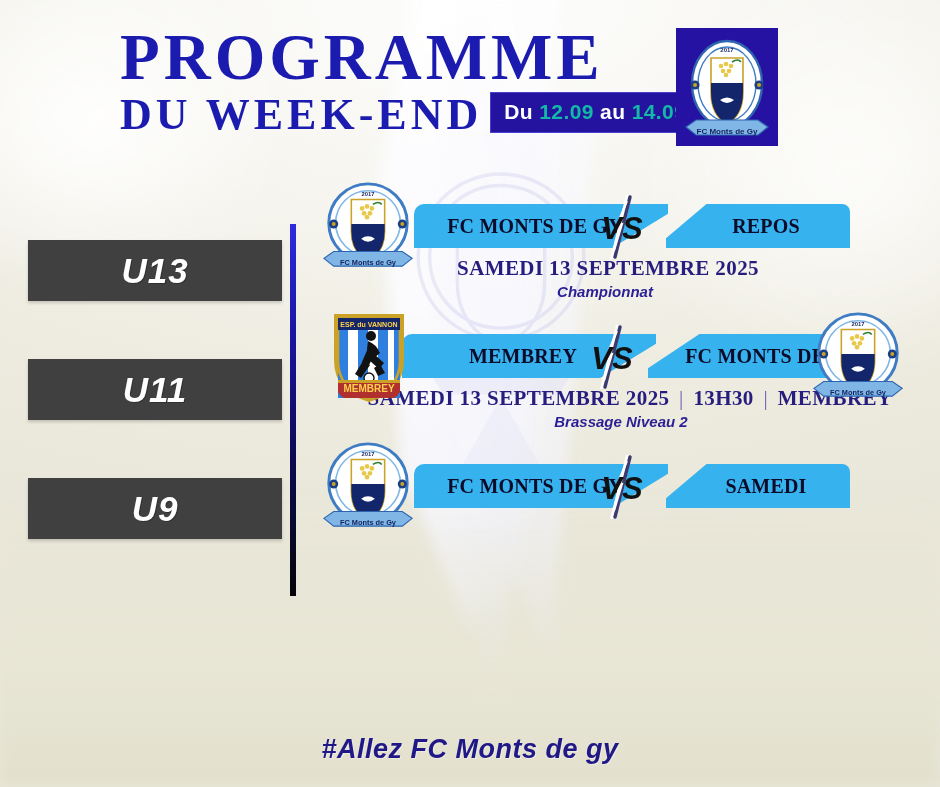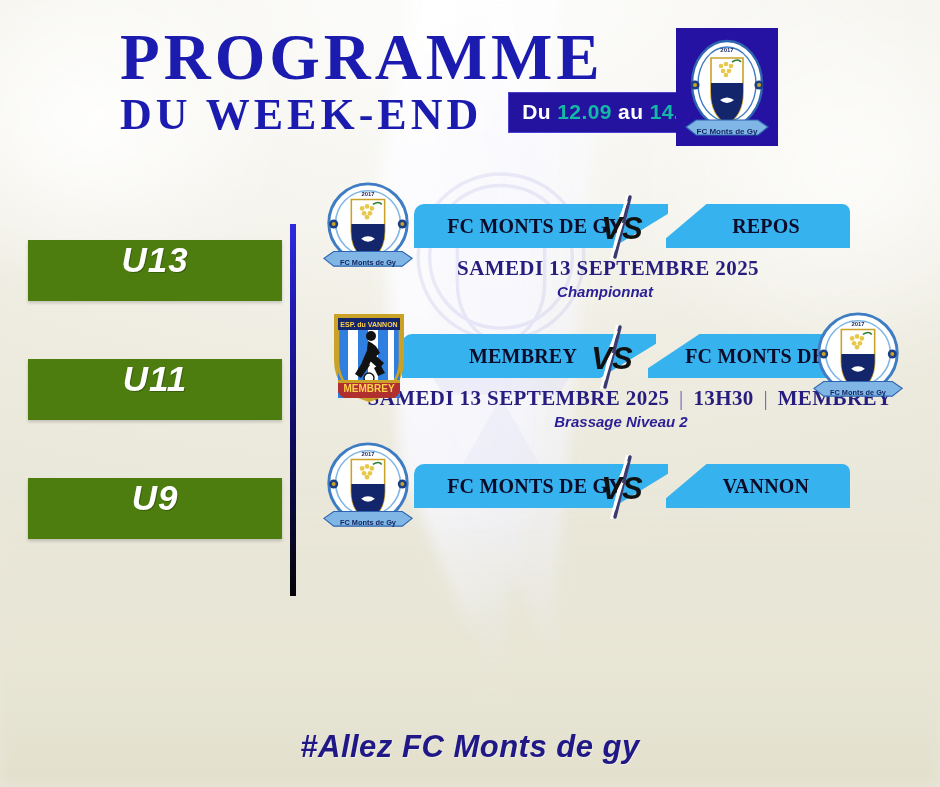--- a/index.html
+++ b/index.html
@@ -47,42 +47,42 @@
 
   
   .header{position:absolute;left:12px;top:0;width:800px;height:170px;z-index:3;}
   .title-wrap{position:absolute;left:108px;top:26px;}
   .t1{
     font-family:"Liberation Serif", serif;
     font-weight:700;font-size:65px;line-height:62px;letter-spacing:4px;
     color:#1b1bb0;white-space:nowrap;
     text-shadow:0 1px 0 rgba(255,255,255,.4);
   }
-  .t2row{display:flex;align-items:flex-end;gap:26px;margin-top:4px;}
+  .t2row{display:flex;align-items:flex-end;gap:8px;margin-top:4px;}
   .t2{
     font-family:"Liberation Serif", serif;
     font-weight:700;font-size:44px;line-height:46px;letter-spacing:4px;
     color:#1b1bb0;white-space:nowrap;
   }
   .date-badge{
     background:#23139e;border:1px solid #4b3fd0;
     padding:7px 13px 8px 13px;margin-bottom:5px;
     font-family:"Liberation Sans", sans-serif;
     font-weight:700;font-size:21px;letter-spacing:.4px;color:#ffffff;
     white-space:nowrap;
   }
   .date-badge .hl{color:#14b8a6;}
 
   .crest-box{position:absolute;left:664px;top:28px;width:102px;height:118px;
     background:#2512a3;padding:0;}
 
   
   .cats{position:absolute;left:28px;top:240px;width:254px;z-index:3;}
   .cat{
-    height:61px;background:#4d7c0f;display:flex;justify-content:center;
+    height:61px;background:#404040;display:flex;align-items:center;justify-content:center;
     box-shadow:0 2px 3px rgba(0,0,0,.18);
   }
   .cat + .cat{margin-top:58px;}
   .cat span{
     font-family:"Liberation Sans", sans-serif;
     font-style:italic;font-weight:700;font-size:35px;letter-spacing:1px;color:#ffffff;
     text-shadow:1px 1px 0 rgba(0,0,0,.25);
   }
 
   
@@ -149,21 +149,21 @@
   .r3 .bar-left{left:96px;width:254px;}
   .r3 .bar-right{left:348px;width:184px;}
   .r3 .vs{left:268px;}
   .r3 .logo-a{left:0px;top:-26px;width:100px;height:98px;}
   .r3 .sub{padding-right:14px;}
 
   
   .footer{position:absolute;left:0;bottom:22px;width:940px;text-align:center;z-index:3;}
   .footer span{
     font-family:"Liberation Sans", sans-serif;
-    font-style:italic;font-weight:700;font-size:31px;letter-spacing:.5px;
+    font-style:italic;font-weight:700;font-size:27px;letter-spacing:.5px;
     color:#201887;
     text-shadow:1px 1px 0 rgba(255,255,255,.35);
     margin-top:45px;
   }
 </style>
 </head>
 <body>
 
 <div class="bg">
   <div class="bg-base"></div>
@@ -368,21 +368,21 @@
     </div>
     <div class="comp">Brassage Niveau 2</div>
   </div>
 
   <div class="row r3">
     <div class="bars">
       <div class="bar bar-left">
         <span class="tname">FC MONTS DE GY</span>
       </div>
       <div class="bar bar-right">
-        <span class="tname">VANNON</span>
+        <span class="tname">SAMEDI</span>
       </div>
 
       <svg class="vs" viewBox="0 0 74 64">
         <path d="M46 0 L30 64 L24 64 L40 0 Z" fill="#ffffff"></path>
         <path d="M44 2 L29 62" stroke="#3a3a6e" stroke-width="3.4" stroke-linecap="round"></path>
         <path d="M41 6 L31 30 L36 29 L28 56" stroke="#ffffff" stroke-width="2" fill="none"></path>
         <text x="36" y="44" font-family="Liberation Sans, sans-serif" font-size="31" font-style="italic" font-weight="700" fill="#111111" text-anchor="middle">VS</text>
       </svg>
 
       <svg class="logo logo-a" viewBox="0 0 102 100">

